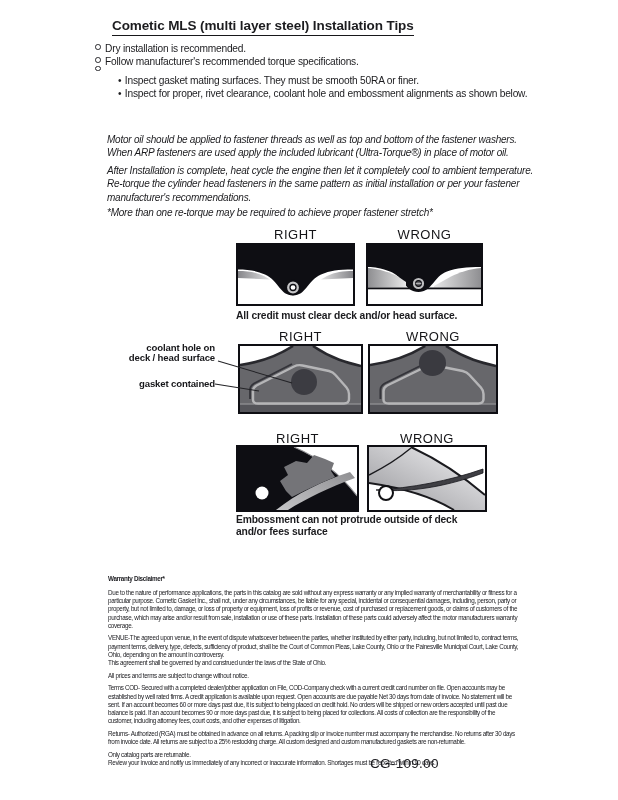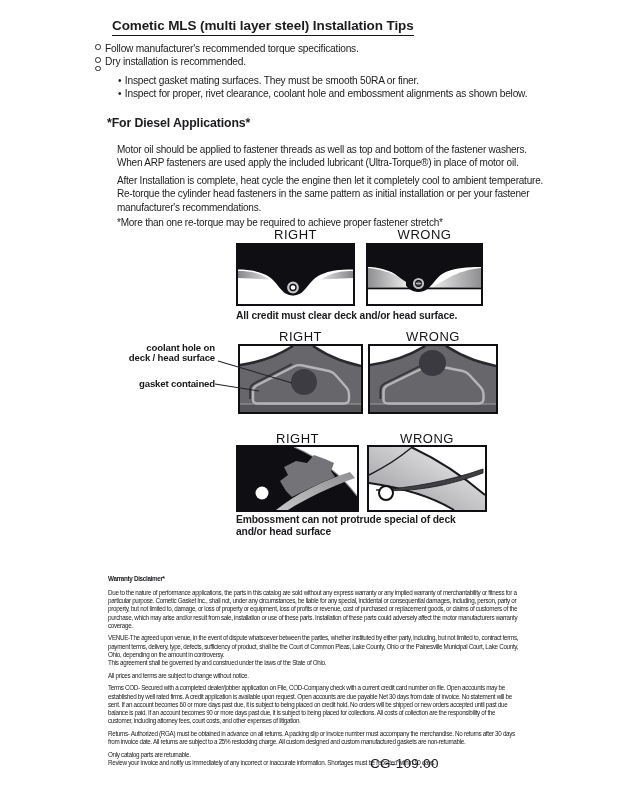--- a/index.html
+++ b/index.html
@@ -7,21 +7,21 @@
         font-family:"Liberation Sans",sans-serif;color:#1c1c1f;border-radius:10px;}
   .abs{position:absolute;}
   .title{font-size:13.5px;font-weight:bold;letter-spacing:-0.1px;
          border-bottom:1.7px solid #17171a;padding-bottom:2px;display:inline-block;}
   .tipline{font-size:10.2px;letter-spacing:-0.22px;line-height:13px;white-space:nowrap;display:flex;align-items:baseline;}
   .tipline.l2{margin-left:23px;}
   .ring{width:3.6px;height:3.6px;border:1.1px solid #2a2a2e;border-radius:50%;
         display:inline-block;margin-right:4.5px;flex:0 0 auto;position:relative;top:-2.5px;}
   .dot{margin-right:3.5px;font-size:10.2px;}
   .h2{font-size:12.3px;font-weight:bold;letter-spacing:-0.1px;}
-  .body{font-size:10px;letter-spacing:-0.22px;line-height:13.4px;margin:10px;}
+  .body{font-size:10px;letter-spacing:-0.22px;line-height:13.4px;margin:0;font-style:italic;}
   .hdr{font-size:13px;letter-spacing:0.5px;text-align:center;color:#141417;}
   .dbox{position:absolute;border:2px solid #0e0e13;box-sizing:border-box;background:#fff;}
   .dbox svg{display:block;width:100%;height:100%;}
   .cap{font-weight:bold;font-size:10.3px;letter-spacing:-0.15px;line-height:12px;}
   .lbl{font-size:9.6px;letter-spacing:-0.15px;line-height:9.6px;text-align:right;color:#17171a;font-weight:bold;}
   .fine{font-size:6.3px;letter-spacing:-0.32px;line-height:8.25px;color:#222226;}
   .fine p{margin:0 0 4.4px 0;}
   .fine p.tight{margin:0;}
   .fine .fh{font-weight:bold;margin-bottom:5.5px;}
   .footer{font-size:13.5px;letter-spacing:0.3px;color:#1a1a1e;}
@@ -31,40 +31,39 @@
 
 <div class="page">
 
   <div class="abs" style="left:112px;top:16px;">
     <span class="title">Cometic MLS (multi layer steel) Installation Tips</span>
   </div>
 
   <div class="abs" style="left:95px;top:42px;">
     <div class="tipline">
         <span class="ring"></span>
-        <span>Follow manufacturer's recommended torque specifications.</span>
+        <span>Dry installation is recommended.</span>
       </div>
     <div class="tipline">
         <span class="ring"></span>
-        <span>Dry installation is recommended.</span>
+        <span>Follow manufacturer's recommended torque specifications.</span>
       </div>
     <div class="tipline">
         <span class="ring"></span>
       </div>
     <div class="tipline l2">
         <span class="dot">•</span>
         <span>Inspect gasket mating surfaces.  They must be smooth 50RA or finer.</span>
       </div>
     <div class="tipline l2">
         <span class="dot">•</span>
         <span>Inspect for proper, rivet clearance, coolant hole and embossment alignments as shown below.</span>
       </div>
   </div>
 
-  <div class="abs h2" style="left:107px;top:116px;">*For Diesel Applications*</div>
   <p class="abs body" style="left:107px;top:133px;width:432px;">Motor oil should be applied to fastener threads as well as top and bottom of the fastener washers. When ARP fasteners are used apply the included lubricant (Ultra-Torque®) in place of motor oil.</p>
   <p class="abs body" style="left:107px;top:164px;width:438px;">After Installation is complete, heat cycle the engine then let it completely cool to ambient temperature. Re-torque the cylinder head fasteners in the same pattern as initial installation or per your fastener manufacturer's recommendations.</p>
   <p class="abs body" style="left:107px;top:206px;width:440px;">*More than one re-torque may be required to achieve proper fastener stretch*</p>
 
   <div class="abs hdr" style="left:236px;top:227px;width:119px;">RIGHT</div>
   <div class="abs hdr" style="left:366px;top:227px;width:117px;">WRONG</div>
 
   <div class="dbox" style="left:236px;top:243px;width:119px;height:63px;">
     <svg viewBox="0 0 115 59" preserveAspectRatio="none">
       <defs>
@@ -186,21 +185,21 @@
       <path d="M42,0 C70,13 95,30 116,48 L116,0 Z" fill="#fff"></path>
       <path d="M0,36 C28,40 60,48 85,63 L0,63 Z" fill="#fff"></path>
       <path d="M42,0 C70,13 95,30 116,48" stroke="#1a1a1e" stroke-width="2" fill="none"></path>
       <path d="M0,36 C28,40 60,48 85,63" stroke="#1a1a1e" stroke-width="2" fill="none"></path>
       <path d="M0,28 C16,20 30,11 42,1" stroke="#1a1a1e" stroke-width="1.4" fill="none"></path>
       <path d="M7,43 C42,41 80,34 114,22 L114,26 C82,38 45,46 7,43 Z" fill="#3f3f44" stroke="#15151a" stroke-width="0.8"></path>
       <circle cx="17" cy="46" r="7" fill="#fff" stroke="#111114" stroke-width="2"></circle>
     </svg>
   </div>
 
-  <div class="abs cap" style="left:236px;top:514px;width:236px;">Embossment can not protrude special of deck and/or head surface</div>
+  <div class="abs cap" style="left:236px;top:514px;width:236px;">Embossment can not protrude outside of deck and/or fees surface</div>
 
   <div class="abs fine" style="left:108px;top:575px;width:412px;">
     <p class="fh">Warranty Disclaimer*</p>
     <p>Due to the nature of performance applications, the parts in this catalog are sold without any express warranty or any implied warranty of merchantability or fitness for a particular purpose.  Cometic Gasket Inc., shall not, under any circumstances, be liable for any special, incidental or consequential damages, including, person, party or property, but not limited to, damage, or loss of property or equipment, loss of profits or revenue, cost of purchased or replacement goods, or claims of customers of the purchase, which may arise and/or result from sale, installation or use of these parts.  Installation of these parts could adversely affect the motor manufacturers warranty coverage.</p>
     <p class="tight">VENUE-The agreed upon venue, in the event of dispute whatsoever between the parties, whether instituted by either party, including, but not limited to, contract terms, payment terms, delivery, type, defects, sufficiency of product, shall be the Court of Common Pleas, Lake County, Ohio or the Painesville Municipal Court, Lake County, Ohio, depending on the amount in controversy.</p>
     <p>This agreement shall be governed by and construed under the laws of the State of Ohio.</p>
     <p>All prices and terms are subject to change without notice.</p>
     <p>Terms COD- Secured with a completed dealer/jobber application on File, COD-Company check with a current credit card number on file.  Open accounts may be established by well rated firms.  A credit application is available upon request.  Open accounts are due payable Net 30 days from date of invoice.  No statement will be sent.  If an account becomes 60 or more days past due, it is subject to being placed on credit hold.  No orders will be shipped or new orders accepted until past due balance is paid.  If an account becomes 90 or more days past due, it is subject to being placed for collections.  All costs of collection are the responsibility of the customer, including attorney fees, court costs, and other expenses of litigation.</p>
     <p>Returns- Authorized (RGA) must be obtained in advance on all returns.  A packing slip or invoice number must accompany the merchandise.  No returns after 30 days from invoice date.  All returns are subject to a 25% restocking charge.  All custom designed and custom manufactured gaskets are non-returnable.</p>
     <p class="tight">Only catalog parts are returnable.</p>

